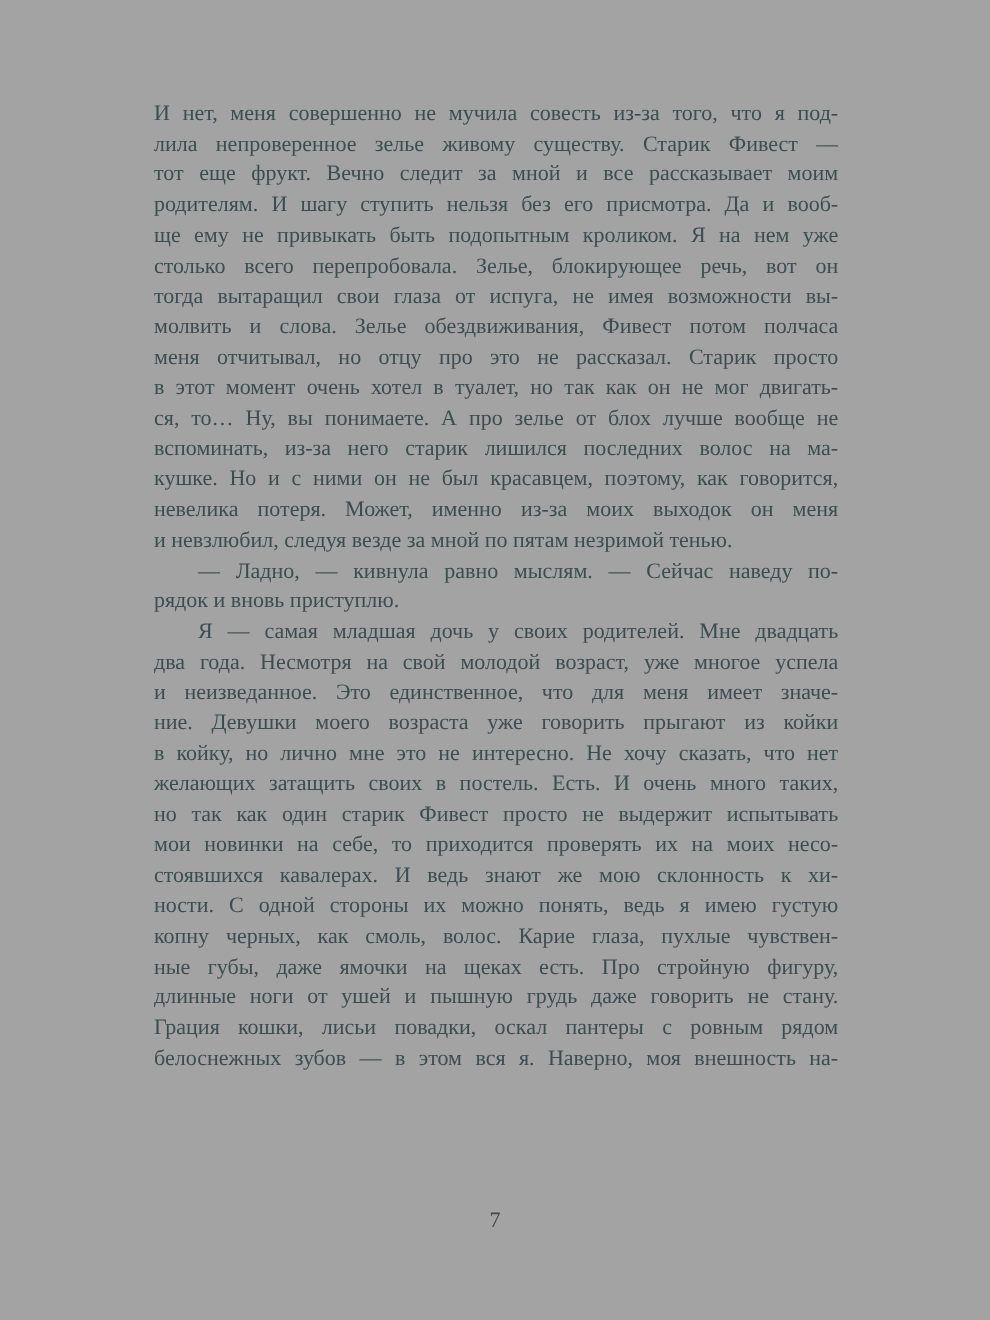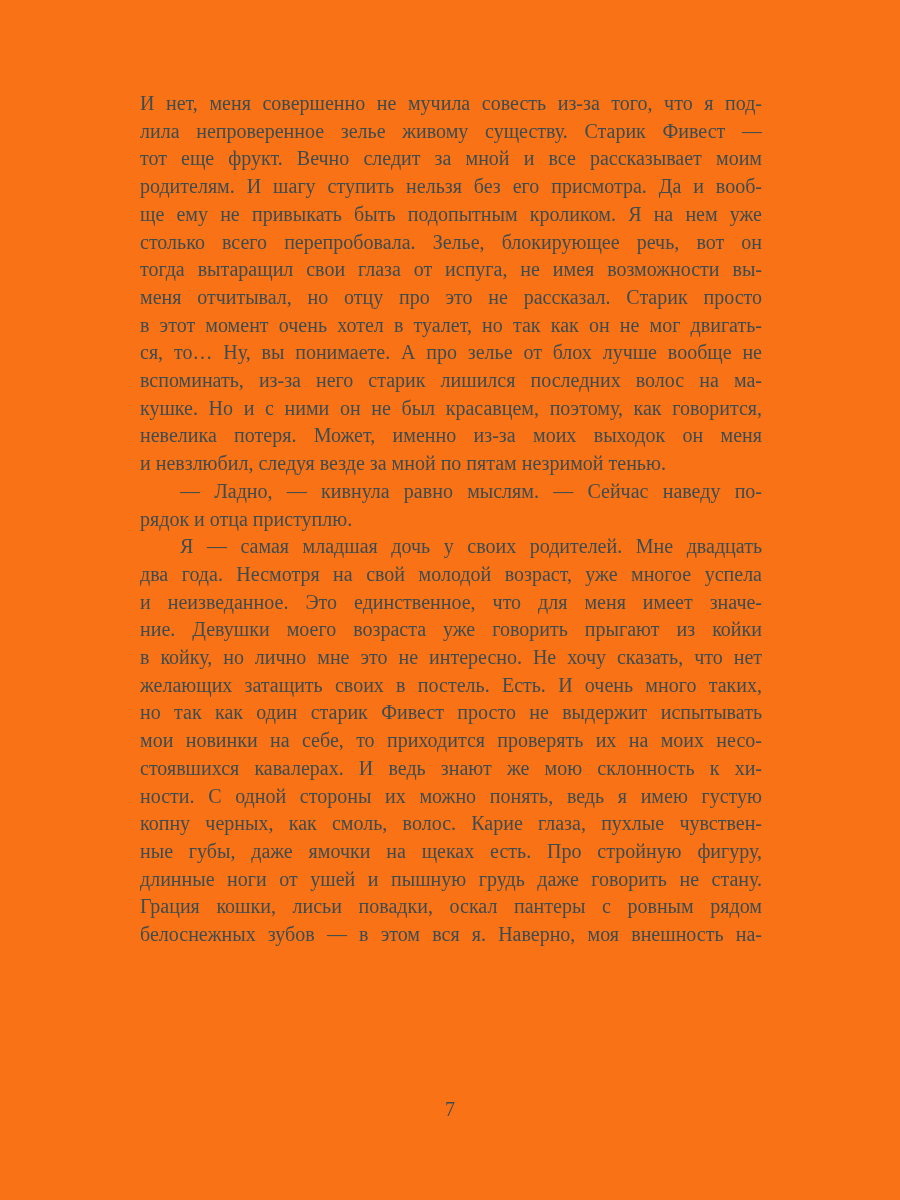--- a/index.html
+++ b/index.html
@@ -10,21 +10,21 @@
   body {
     width: 900px;
     height: 1200px;
     position: relative;
     font-family: "Liberation Serif", "DejaVu Serif", serif;
     overflow: hidden;
   }
   .book-page {
     position: absolute;
     inset: 0;
-    background: #f97316;
+    background: #a3a3a3;
   }
   .text-block {
     position: absolute;
     left: 140px;
     top: 90px;
     width: 622px;
     color: #3d4c50;
     font-size: 20px;
     overflow: hidden;
   }
@@ -60,31 +60,32 @@
 <main class="book-page">
   <div class="text-block" style="color: rgb(61, 76, 80);">
       <div class="paragraph">
         <div class="line">И нет, меня совершенно не мучила совесть из-за того, что я под-</div>
         <div class="line">лила непроверенное зелье живому существу. Старик Фивест —</div>
         <div class="line">тот еще фрукт. Вечно следит за мной и все рассказывает моим</div>
         <div class="line">родителям. И шагу ступить нельзя без его присмотра. Да и вооб-</div>
         <div class="line">ще ему не привыкать быть подопытным кроликом. Я на нем уже</div>
         <div class="line">столько всего перепробовала. Зелье, блокирующее речь, вот он</div>
         <div class="line">тогда вытаращил свои глаза от испуга, не имея возможности вы-</div>
+        <div class="line">молвить и слова. Зелье обездвиживания, Фивест потом полчаса</div>
         <div class="line">меня отчитывал, но отцу про это не рассказал. Старик просто</div>
         <div class="line">в этот момент очень хотел в туалет, но так как он не мог двигать-</div>
         <div class="line">ся, то… Ну, вы понимаете. А про зелье от блох лучше вообще не</div>
         <div class="line">вспоминать, из-за него старик лишился последних волос на ма-</div>
         <div class="line">кушке. Но и с ними он не был красавцем, поэтому, как говорится,</div>
         <div class="line">невелика потеря. Может, именно из-за моих выходок он меня</div>
         <div class="line no-just">и невзлюбил, следуя везде за мной по пятам незримой тенью.</div>
       </div>
       <div class="paragraph">
         <div class="line indent">— Ладно, — кивнула равно мыслям. — Сейчас наведу по-</div>
-        <div class="line no-just">рядок и отца приступлю.</div>
+        <div class="line no-just">рядок и вновь приступлю.</div>
       </div>
       <div class="paragraph">
         <div class="line indent">Я — самая младшая дочь у своих родителей. Мне двадцать</div>
         <div class="line">два года. Несмотря на свой молодой возраст, уже многое успела</div>
         <div class="line">и неизведанное. Это единственное, что для меня имеет значе-</div>
         <div class="line">ние. Девушки моего возраста уже говорить прыгают из койки</div>
         <div class="line">в койку, но лично мне это не интересно. Не хочу сказать, что нет</div>
         <div class="line">желающих затащить своих в постель. Есть. И очень много таких,</div>
         <div class="line">но так как один старик Фивест просто не выдержит испытывать</div>
         <div class="line">мои новинки на себе, то приходится проверять их на моих несо-</div>

